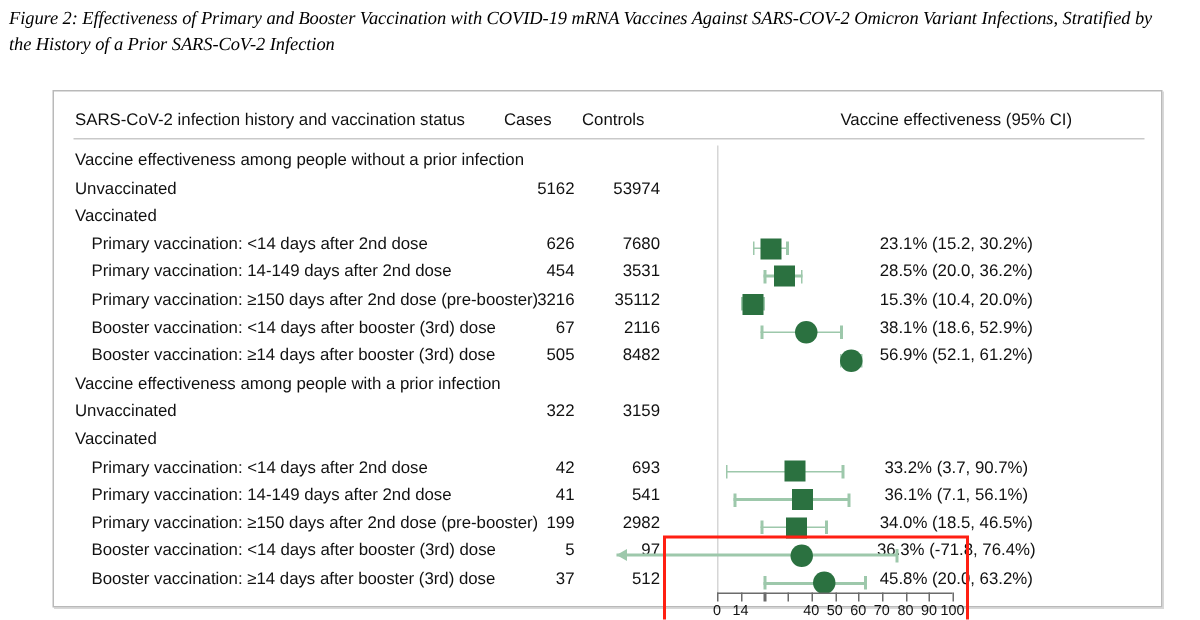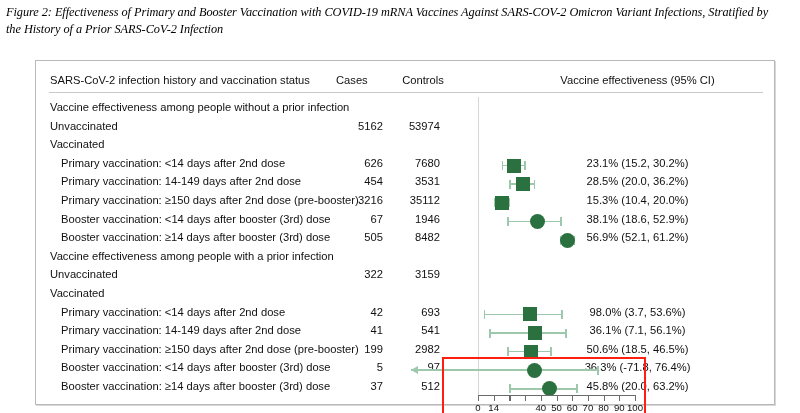--- a/index.html
+++ b/index.html
@@ -53,21 +53,21 @@
     font-size:11.2px;line-height:13px;color:#111;
   }
   .c-ve{
     position:absolute;left:480px;width:243px;text-align:center;
     font-size:11.2px;line-height:13px;color:#111;
   }
   
   #hdr{position:absolute;left:0;top:13px;width:100%;}
   #hdr .c-label,#hdr .c-cases,#hdr .c-controls,#hdr .c-ve{font-size:11.2px;color:#111;}
   #hdr .c-cases{text-align:left;left:300px;width:60px;}
-  #hdr .c-controls{text-align:center;left:352px;width:70px;}
+  #hdr .c-controls{text-align:left;left:352px;width:70px;}
 
   
   #plot{
     position:absolute;left:408px;top:36px;width:200px;height:305px;
   }
   #zeroline{
     position:absolute;left:34px;top:0px;width:1px;height:298px;
     background:#d6d6d6;
   }
   .ci{
@@ -150,21 +150,21 @@
         </div>
         <div class="row" style="top: 133px;">
           <span class="c-label indent">Primary vaccination: ≥150 days after 2nd dose (pre-booster)</span>
           <span class="c-cases">3216</span>
           <span class="c-controls">35112</span>
           <span class="c-ve">15.3% (10.4, 20.0%)</span>
         </div>
         <div class="row" style="top: 151.6px;">
           <span class="c-label indent">Booster vaccination: &lt;14 days after booster (3rd) dose</span>
           <span class="c-cases">67</span>
-          <span class="c-controls">1946</span>
+          <span class="c-controls">2116</span>
           <span class="c-ve">38.1% (18.6, 52.9%)</span>
         </div>
         <div class="row" style="top: 170.2px;">
           <span class="c-label indent">Booster vaccination: ≥14 days after booster (3rd) dose</span>
           <span class="c-cases">505</span>
           <span class="c-controls">8482</span>
           <span class="c-ve">56.9% (52.1, 61.2%)</span>
         </div>
         <div class="row" style="top: 188.8px;">
           <span class="c-label">Vaccine effectiveness among people with a prior infection</span>
@@ -178,33 +178,33 @@
         <div class="row" style="top: 226px;">
           <span class="c-label">Vaccinated</span>
           <span class="c-cases"></span>
           <span class="c-controls"></span>
           <span class="c-ve"></span>
         </div>
         <div class="row" style="top: 244.6px;">
           <span class="c-label indent">Primary vaccination: &lt;14 days after 2nd dose</span>
           <span class="c-cases">42</span>
           <span class="c-controls">693</span>
-          <span class="c-ve">98.0% (3.7, 53.6%)</span>
+          <span class="c-ve">33.2% (3.7, 90.7%)</span>
         </div>
         <div class="row" style="top: 263.2px;">
           <span class="c-label indent">Primary vaccination: 14-149 days after 2nd dose</span>
           <span class="c-cases">41</span>
           <span class="c-controls">541</span>
           <span class="c-ve">36.1% (7.1, 56.1%)</span>
         </div>
         <div class="row" style="top: 281.8px;">
           <span class="c-label indent">Primary vaccination: ≥150 days after 2nd dose (pre-booster)</span>
           <span class="c-cases">199</span>
           <span class="c-controls">2982</span>
-          <span class="c-ve">50.6% (18.5, 46.5%)</span>
+          <span class="c-ve">34.0% (18.5, 46.5%)</span>
         </div>
         <div class="row" style="top: 300.4px;">
           <span class="c-label indent">Booster vaccination: &lt;14 days after booster (3rd) dose</span>
           <span class="c-cases">5</span>
           <span class="c-controls">97</span>
           <span class="c-ve">36.3% (-71.8, 76.4%)</span>
         </div>
         <div class="row" style="top: 319px;">
           <span class="c-label indent">Booster vaccination: ≥14 days after booster (3rd) dose</span>
           <span class="c-cases">37</span>

